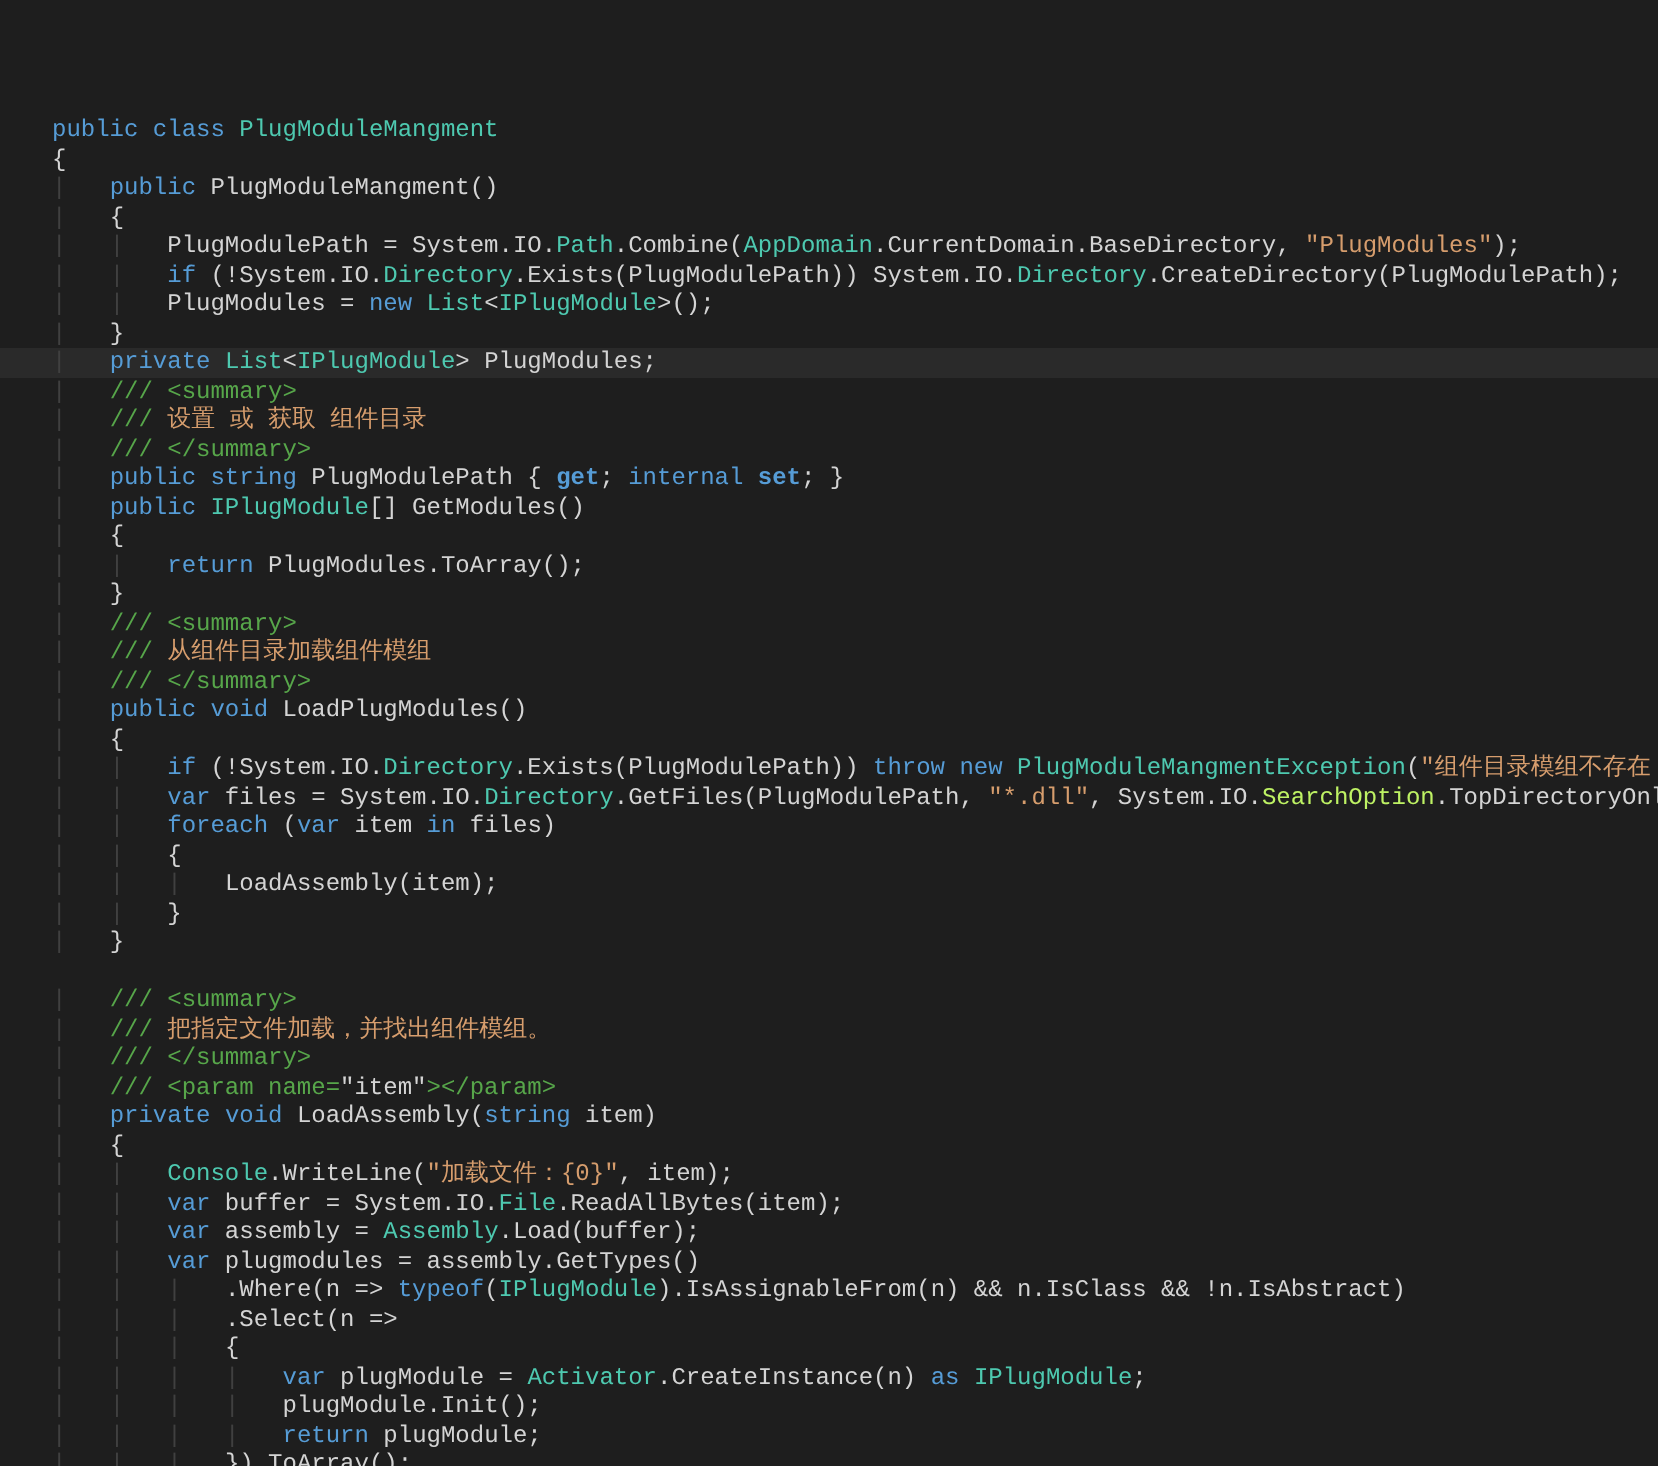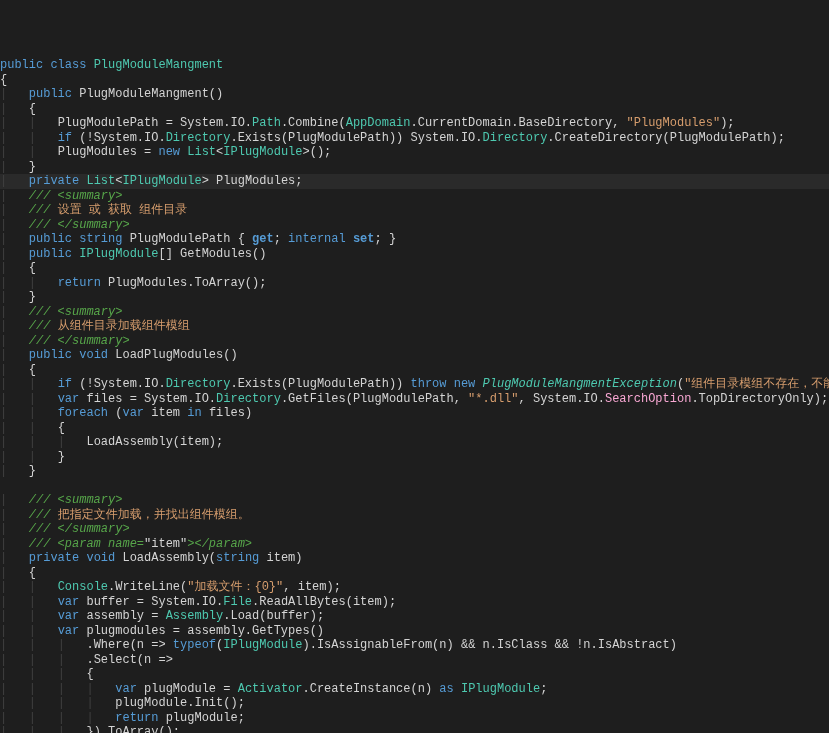--- a/index.html
+++ b/index.html
@@ -7,31 +7,31 @@
   background: #1e1e1e;
   color: #d4d4d4;
   font-family: Consolas, 'Courier New', monospace;
   font-size: 12px;
   line-height: 14.5px;
   white-space: pre;
   overflow-x: auto;
   width: 829px;
 }
 .code-container { padding: 0 0 6px 0; }
-.line { display: block; min-height: 14.5px; }
+.line { display: block; min-height: 14.5px; padding-left: 26px; }
 .line.hl { background: #2a2a2a; }
 .kw { color: #569cd6; }       
 .type { color: #4ec9b0; }     
 .str { color: #d69d6d; }      
-.cmt { color: #57a64a; font-style: italic; }      
+.cmt { color: #57a64a; }      
 .kw2 { color: #569cd6; font-weight: bold; }      
 .plain { color: #d4d4d4; }
 .guide { color: #404040; }    
-.ex { color: #4ec9b0; font-style: italic; }       
-.enum { color: #f9a8d4; }     
+.ex { color: #4ec9b0; }       
+.enum { color: #bef264; }     
 </style>
 </head>
 <body>
 
 
 
 <div class="code-container"><div class="line"><span class="kw">public</span><span class="plain"> </span><span class="kw">class</span><span class="plain"> </span><span class="type">PlugModuleMangment</span></div><div class="line"><span class="plain">{</span></div><div class="line"><span class="guide">|</span>   <span class="kw">public</span><span class="plain"> PlugModuleMangment()</span></div><div class="line"><span class="guide">|</span>   <span class="plain">{</span></div><div class="line"><span class="guide">|</span>   <span class="guide">|</span>   <span class="plain">PlugModulePath = System.IO.</span><span class="type">Path</span><span class="plain">.Combine(</span><span class="type">AppDomain</span><span class="plain">.CurrentDomain.BaseDirectory, </span><span class="str">"PlugModules"</span><span class="plain">);</span></div><div class="line"><span class="guide">|</span>   <span class="guide">|</span>   <span class="kw">if</span><span class="plain"> (!System.IO.</span><span class="type">Directory</span><span class="plain">.Exists(PlugModulePath)) System.IO.</span><span class="type">Directory</span><span class="plain">.CreateDirectory(PlugModulePath);</span></div><div class="line"><span class="guide">|</span>   <span class="guide">|</span>   <span class="plain">PlugModules = </span><span class="kw">new</span><span class="plain"> </span><span class="type">List</span><span class="plain">&lt;</span><span class="type">IPlugModule</span><span class="plain">&gt;();</span></div><div class="line"><span class="guide">|</span>   <span class="plain">}</span></div><div class="line hl"><span class="guide">|</span>   <span class="kw">private</span><span class="plain"> </span><span class="type">List</span><span class="plain">&lt;</span><span class="type">IPlugModule</span><span class="plain">&gt; PlugModules;</span></div><div class="line"><span class="guide">|</span>   <span class="cmt">/// &lt;summary&gt;</span></div><div class="line"><span class="guide">|</span>   <span class="cmt">/// </span><span class="str">设置 或 获取 组件目录</span></div><div class="line"><span class="guide">|</span>   <span class="cmt">/// &lt;/summary&gt;</span></div><div class="line"><span class="guide">|</span>   <span class="kw">public</span><span class="plain"> </span><span class="kw">string</span><span class="plain"> PlugModulePath { </span><span class="kw2">get</span><span class="plain">; </span><span class="kw">internal</span><span class="plain"> </span><span class="kw2">set</span><span class="plain">; }</span></div><div class="line"><span class="guide">|</span>   <span class="kw">public</span><span class="plain"> </span><span class="type">IPlugModule</span><span class="plain">[] GetModules()</span></div><div class="line"><span class="guide">|</span>   <span class="plain">{</span></div><div class="line"><span class="guide">|</span>   <span class="guide">|</span>   <span class="kw">return</span><span class="plain"> PlugModules.ToArray();</span></div><div class="line"><span class="guide">|</span>   <span class="plain">}</span></div><div class="line"><span class="guide">|</span>   <span class="cmt">/// &lt;summary&gt;</span></div><div class="line"><span class="guide">|</span>   <span class="cmt">/// </span><span class="str">从组件目录加载组件模组</span></div><div class="line"><span class="guide">|</span>   <span class="cmt">/// &lt;/summary&gt;</span></div><div class="line"><span class="guide">|</span>   <span class="kw">public</span><span class="plain"> </span><span class="kw">void</span><span class="plain"> LoadPlugModules()</span></div><div class="line"><span class="guide">|</span>   <span class="plain">{</span></div><div class="line"><span class="guide">|</span>   <span class="guide">|</span>   <span class="kw">if</span><span class="plain"> (!System.IO.</span><span class="type">Directory</span><span class="plain">.Exists(PlugModulePath)) </span><span class="kw">throw</span><span class="plain"> </span><span class="kw">new</span><span class="plain"> </span><span class="ex">PlugModuleMangmentException</span><span class="plain">(</span><span class="str">"组件目录模组不存在，不能加载组件模组"</span></div><div class="line"><span class="guide">|</span>   <span class="guide">|</span>   <span class="kw">var</span><span class="plain"> files = System.IO.</span><span class="type">Directory</span><span class="plain">.GetFiles(PlugModulePath, </span><span class="str">"*.dll"</span><span class="plain">, System.IO.</span><span class="enum">SearchOption</span><span class="plain">.TopDirectoryOnly);</span></div><div class="line"><span class="guide">|</span>   <span class="guide">|</span>   <span class="kw">foreach</span><span class="plain"> (</span><span class="kw">var</span><span class="plain"> item </span><span class="kw">in</span><span class="plain"> files)</span></div><div class="line"><span class="guide">|</span>   <span class="guide">|</span>   <span class="plain">{</span></div><div class="line"><span class="guide">|</span>   <span class="guide">|</span>   <span class="guide">|</span>   <span class="plain">LoadAssembly(item);</span></div><div class="line"><span class="guide">|</span>   <span class="guide">|</span>   <span class="plain">}</span></div><div class="line"><span class="guide">|</span>   <span class="plain">}</span></div><div class="line"><span class="plain"></span></div><div class="line"><span class="guide">|</span>   <span class="cmt">/// &lt;summary&gt;</span></div><div class="line"><span class="guide">|</span>   <span class="cmt">/// </span><span class="str">把指定文件加载，并找出组件模组。</span></div><div class="line"><span class="guide">|</span>   <span class="cmt">/// &lt;/summary&gt;</span></div><div class="line"><span class="guide">|</span>   <span class="cmt">/// &lt;param name=</span><span class="plain">"item"</span><span class="cmt">&gt;&lt;/param&gt;</span></div><div class="line"><span class="guide">|</span>   <span class="kw">private</span><span class="plain"> </span><span class="kw">void</span><span class="plain"> LoadAssembly(</span><span class="kw">string</span><span class="plain"> item)</span></div><div class="line"><span class="guide">|</span>   <span class="plain">{</span></div><div class="line"><span class="guide">|</span>   <span class="guide">|</span>   <span class="type">Console</span><span class="plain">.WriteLine(</span><span class="str">"加载文件：{0}"</span><span class="plain">, item);</span></div><div class="line"><span class="guide">|</span>   <span class="guide">|</span>   <span class="kw">var</span><span class="plain"> buffer = System.IO.</span><span class="type">File</span><span class="plain">.ReadAllBytes(item);</span></div><div class="line"><span class="guide">|</span>   <span class="guide">|</span>   <span class="kw">var</span><span class="plain"> assembly = </span><span class="type">Assembly</span><span class="plain">.Load(buffer);</span></div><div class="line"><span class="guide">|</span>   <span class="guide">|</span>   <span class="kw">var</span><span class="plain"> plugmodules = assembly.GetTypes()</span></div><div class="line"><span class="guide">|</span>   <span class="guide">|</span>   <span class="guide">|</span>   <span class="plain">.Where(n =&gt; </span><span class="kw">typeof</span><span class="plain">(</span><span class="type">IPlugModule</span><span class="plain">).IsAssignableFrom(n) &amp;&amp; n.IsClass &amp;&amp; !n.IsAbstract)</span></div><div class="line"><span class="guide">|</span>   <span class="guide">|</span>   <span class="guide">|</span>   <span class="plain">.Select(n =&gt;</span></div><div class="line"><span class="guide">|</span>   <span class="guide">|</span>   <span class="guide">|</span>   <span class="plain">{</span></div><div class="line"><span class="guide">|</span>   <span class="guide">|</span>   <span class="guide">|</span>   <span class="guide">|</span>   <span class="kw">var</span><span class="plain"> plugModule = </span><span class="type">Activator</span><span class="plain">.CreateInstance(n) </span><span class="kw">as</span><span class="plain"> </span><span class="type">IPlugModule</span><span class="plain">;</span></div><div class="line"><span class="guide">|</span>   <span class="guide">|</span>   <span class="guide">|</span>   <span class="guide">|</span>   <span class="plain">plugModule.Init();</span></div><div class="line"><span class="guide">|</span>   <span class="guide">|</span>   <span class="guide">|</span>   <span class="guide">|</span>   <span class="kw">return</span><span class="plain"> plugModule;</span></div><div class="line"><span class="guide">|</span>   <span class="guide">|</span>   <span class="guide">|</span>   <span class="plain">}).ToArray();</span></div></div>
 
 
 

